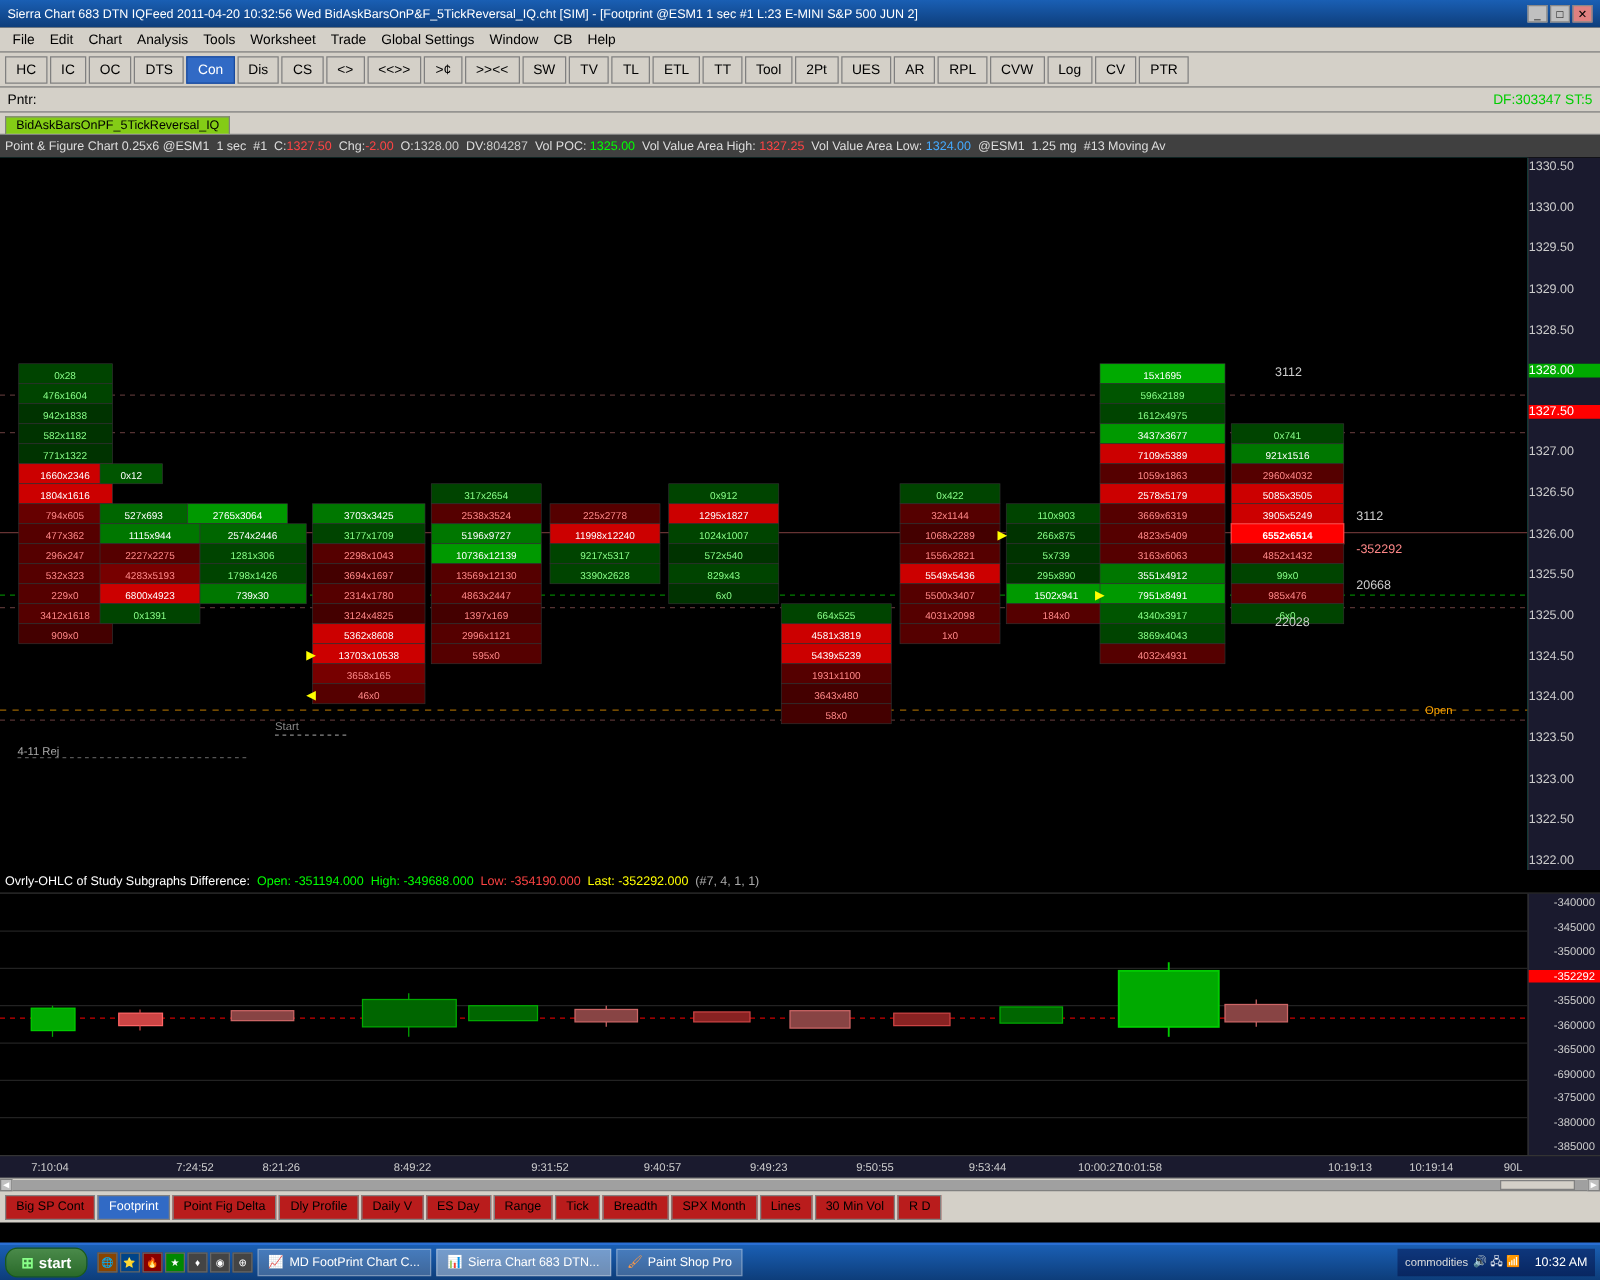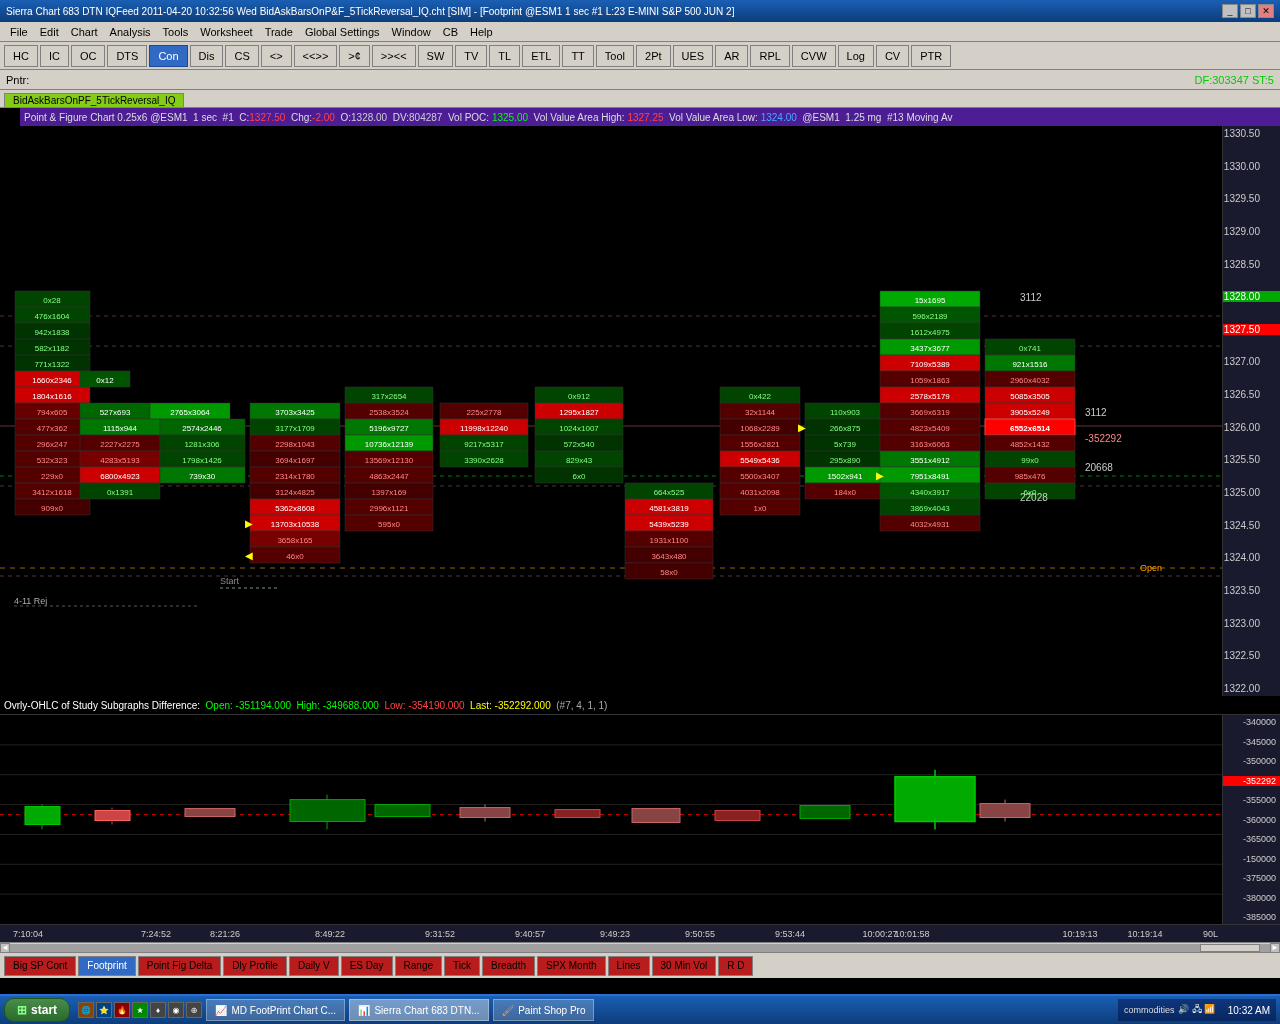--- a/index.html
+++ b/index.html
@@ -91,29 +91,28 @@
       border-bottom: none;
       padding: 1px 8px;
       font-size: 10px;
       color: #000;
       cursor: pointer;
     }
     .chart-tab.active { background: #84cc16; }
 
     
     #info-bar {
-      background: #4c1d95;
+      background: #404040;
       height: 18px;
       display: flex;
       align-items: center;
       padding: 0 4px;
       font-size: 10px;
       color: #00ff00;
       overflow: hidden;
-      margin-left: 20px;
     }
 
     
     #chart-area {
       background: #000;
       position: relative;
       width: 1280px;
       height: 570px;
       overflow: hidden;
     }
@@ -128,22 +127,22 @@
       background: #1a1a2e;
       display: flex;
       flex-direction: column;
       justify-content: space-between;
       padding: 2px 0;
       border-left: 1px solid #333;
     }
     .price-label {
       font-size: 10px;
       color: #ccc;
-      text-align: right;
-      padding-right: 20px;
+      text-align: left;
+      padding-right: 4px;
     }
     .price-label.highlighted {
       background: #ff0000;
       color: #fff;
     }
     .price-label.green-hl {
       background: #00aa00;
       color: #fff;
     }
 
@@ -727,29 +726,29 @@
   </div>
 
   <div id="sub-price-scale">
     <div class="price-label" style="font-size:9px; color:#ccc; text-align:right; padding-right:4px;">-340000</div>
     <div class="price-label" style="font-size:9px; color:#ccc; text-align:right; padding-right:4px;">-345000</div>
     <div class="price-label" style="font-size:9px; color:#ccc; text-align:right; padding-right:4px;">-350000</div>
     <div class="price-label highlighted" style="font-size:9px; text-align:right; padding-right:4px;">-352292</div>
     <div class="price-label" style="font-size:9px; color:#ccc; text-align:right; padding-right:4px;">-355000</div>
     <div class="price-label" style="font-size:9px; color:#ccc; text-align:right; padding-right:4px;">-360000</div>
     <div class="price-label" style="font-size:9px; color:#ccc; text-align:right; padding-right:4px;">-365000</div>
-    <div class="price-label" style="font-size:9px; color:#ccc; text-align:right; padding-right:4px;">-150000</div>
+    <div class="price-label" style="font-size:9px; color:#ccc; text-align:right; padding-right:4px;">-690000</div>
     <div class="price-label" style="font-size:9px; color:#ccc; text-align:right; padding-right:4px;">-375000</div>
     <div class="price-label" style="font-size:9px; color:#ccc; text-align:right; padding-right:4px;">-380000</div>
     <div class="price-label" style="font-size:9px; color:#ccc; text-align:right; padding-right:4px;">-385000</div>
   </div>
 </div>
 
 <div id="time-axis" style="background:#1a1a2e; height:18px; position:relative; border-top:1px solid #333;">
-  <span class="time-label" style="position:absolute; left:28px; font-size:9px; color:#ccc;">7:10:04</span>
+  <span class="time-label" style="position:absolute; left:40px; font-size:9px; color:#ccc;">7:10:04</span>
   <span class="time-label" style="position:absolute; left:112px; font-size:9px; color:#ccc;margin-left:44px;">7:24:52</span>
   <span class="time-label" style="position:absolute; left:225px; font-size:9px; color:#ccc;">8:21:26</span>
   <span class="time-label" style="position:absolute; left:330px; font-size:9px; color:#ccc;">8:49:22</span>
   <span class="time-label" style="position:absolute; left:440px; font-size:9px; color:#ccc;">9:31:52</span>
   <span class="time-label" style="position:absolute; left:530px; font-size:9px; color:#ccc;">9:40:57</span>
   <span class="time-label" style="position:absolute; left:615px; font-size:9px; color:#ccc;">9:49:23</span>
   <span class="time-label" style="position:absolute; left:700px; font-size:9px; color:#ccc;">9:50:55</span>
   <span class="time-label" style="position:absolute; left:790px; font-size:9px; color:#ccc;">9:53:44</span>
   <span class="time-label" style="position:absolute; left:880px; font-size:9px; color:#ccc;">10:00:27</span>
   <span class="time-label" style="position:absolute; left:912px; font-size:9px; color:#ccc;">10:01:58</span>

